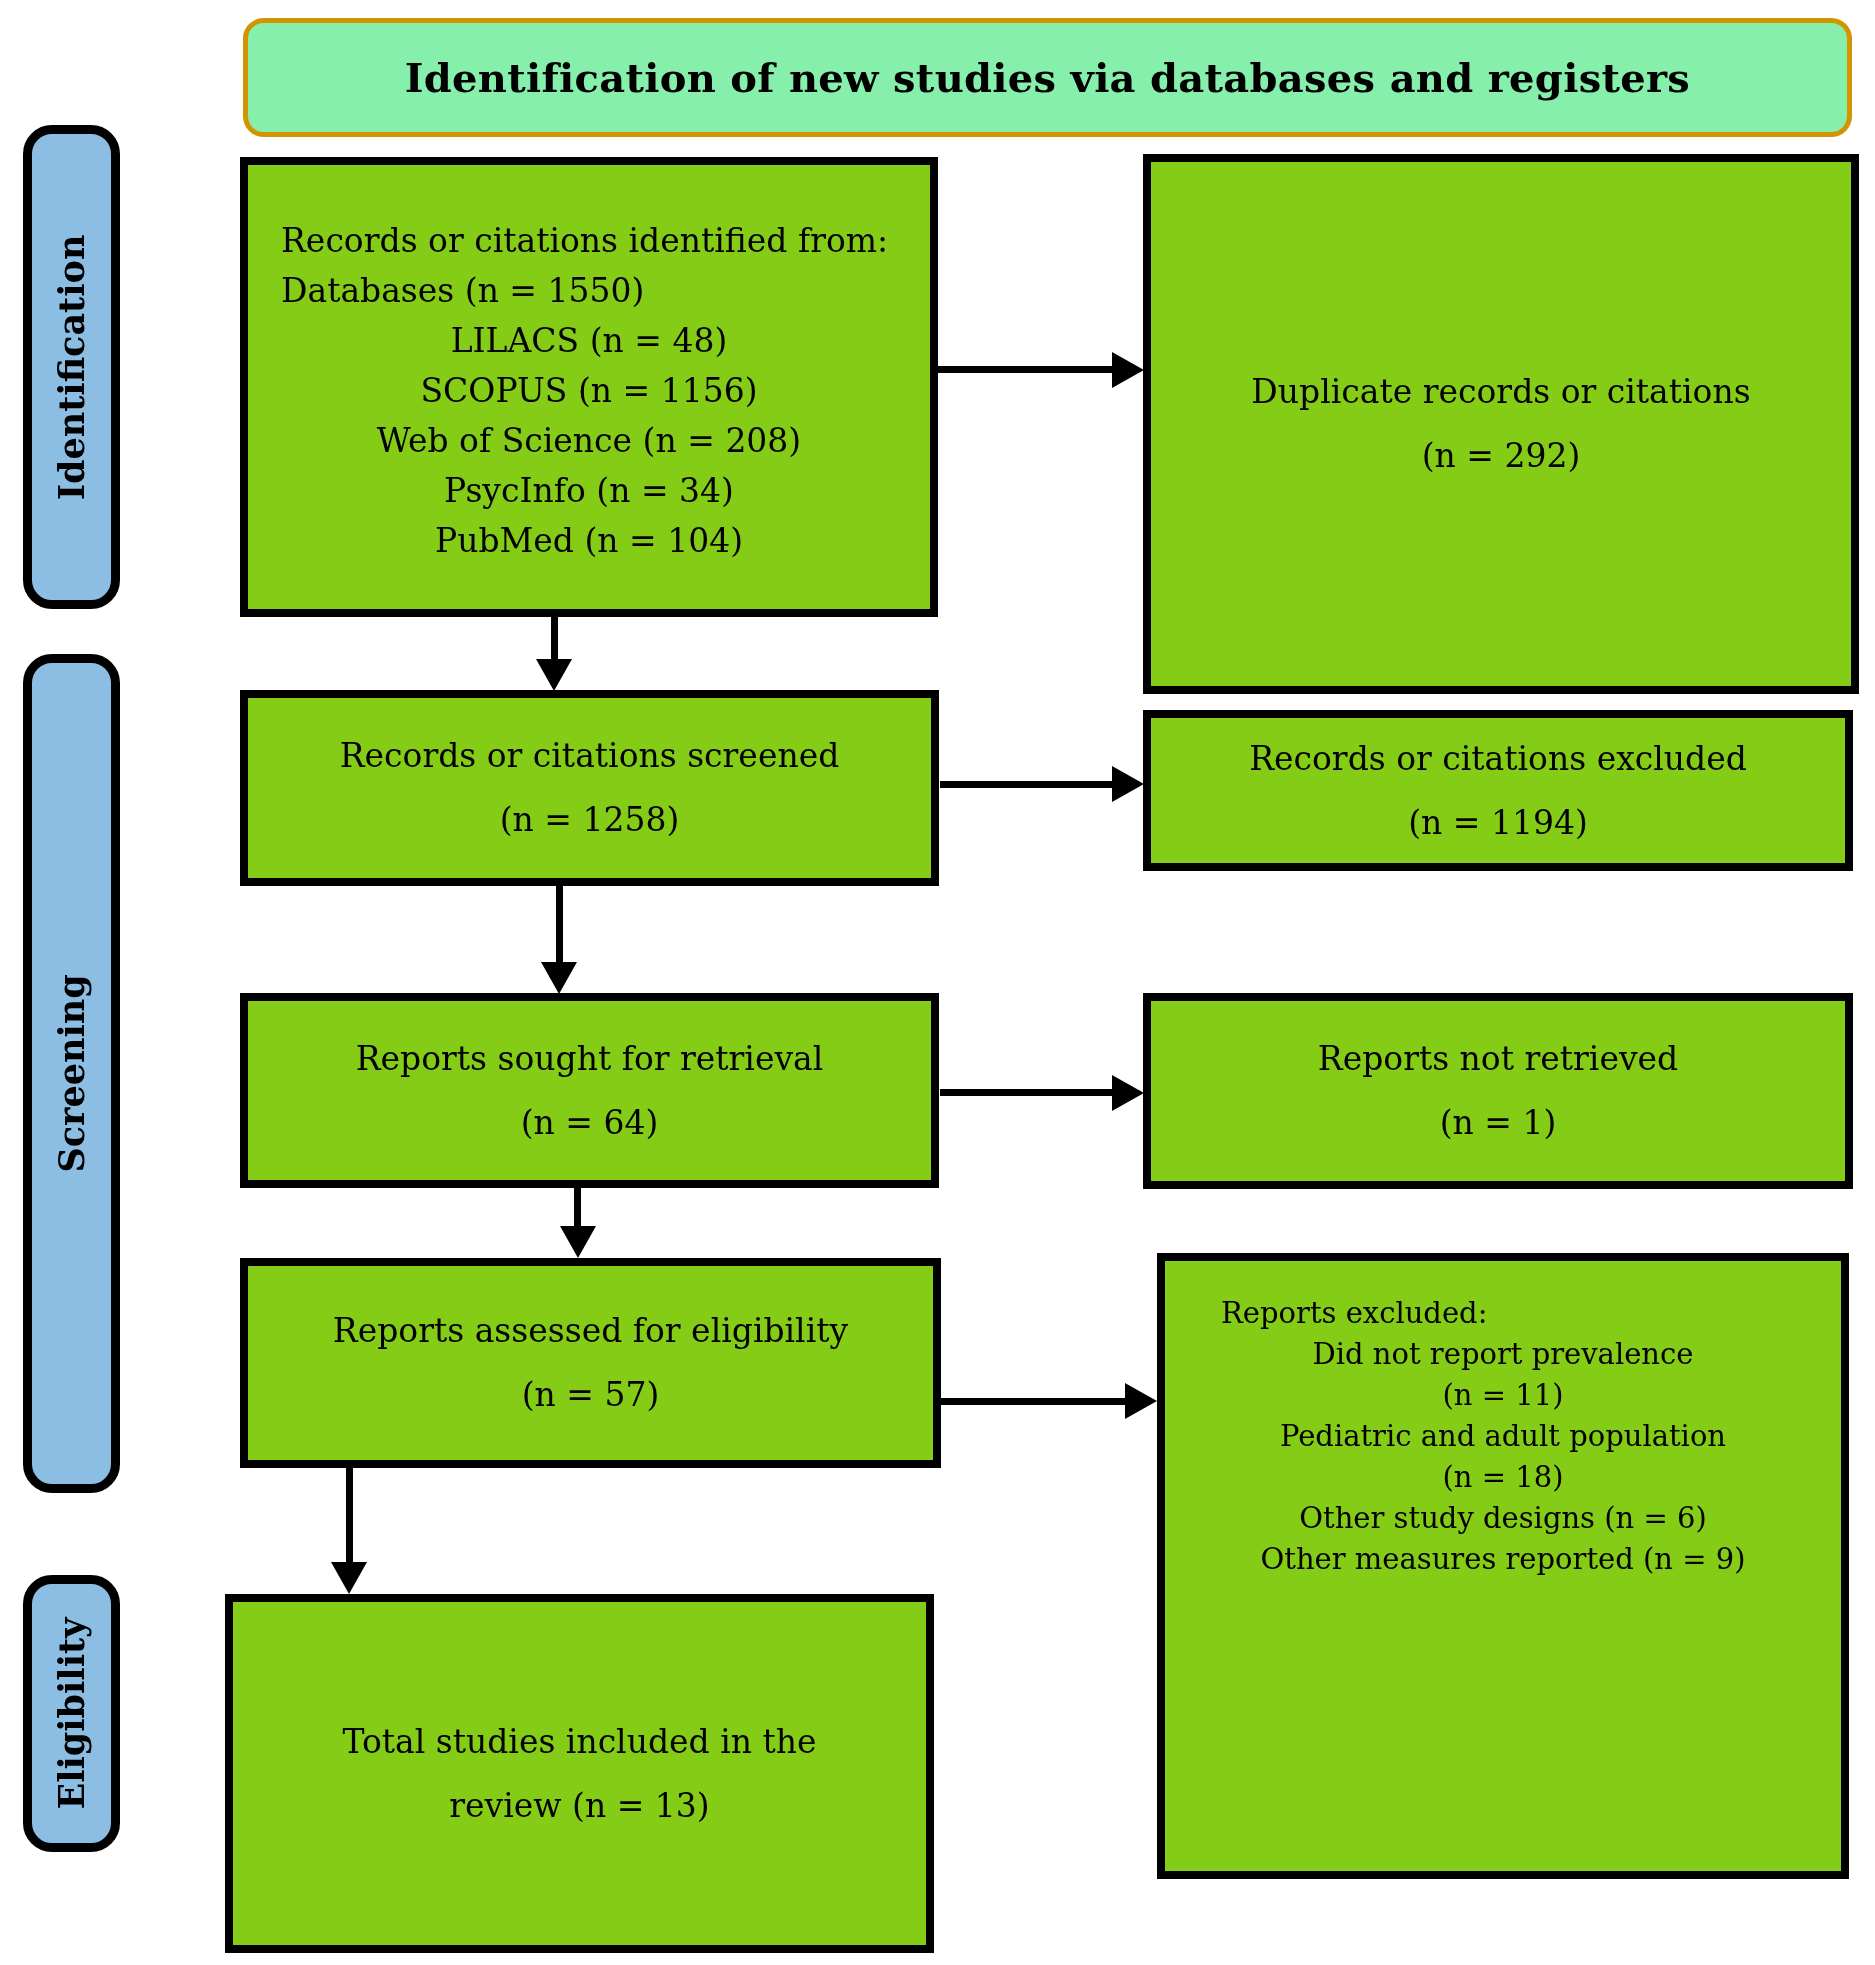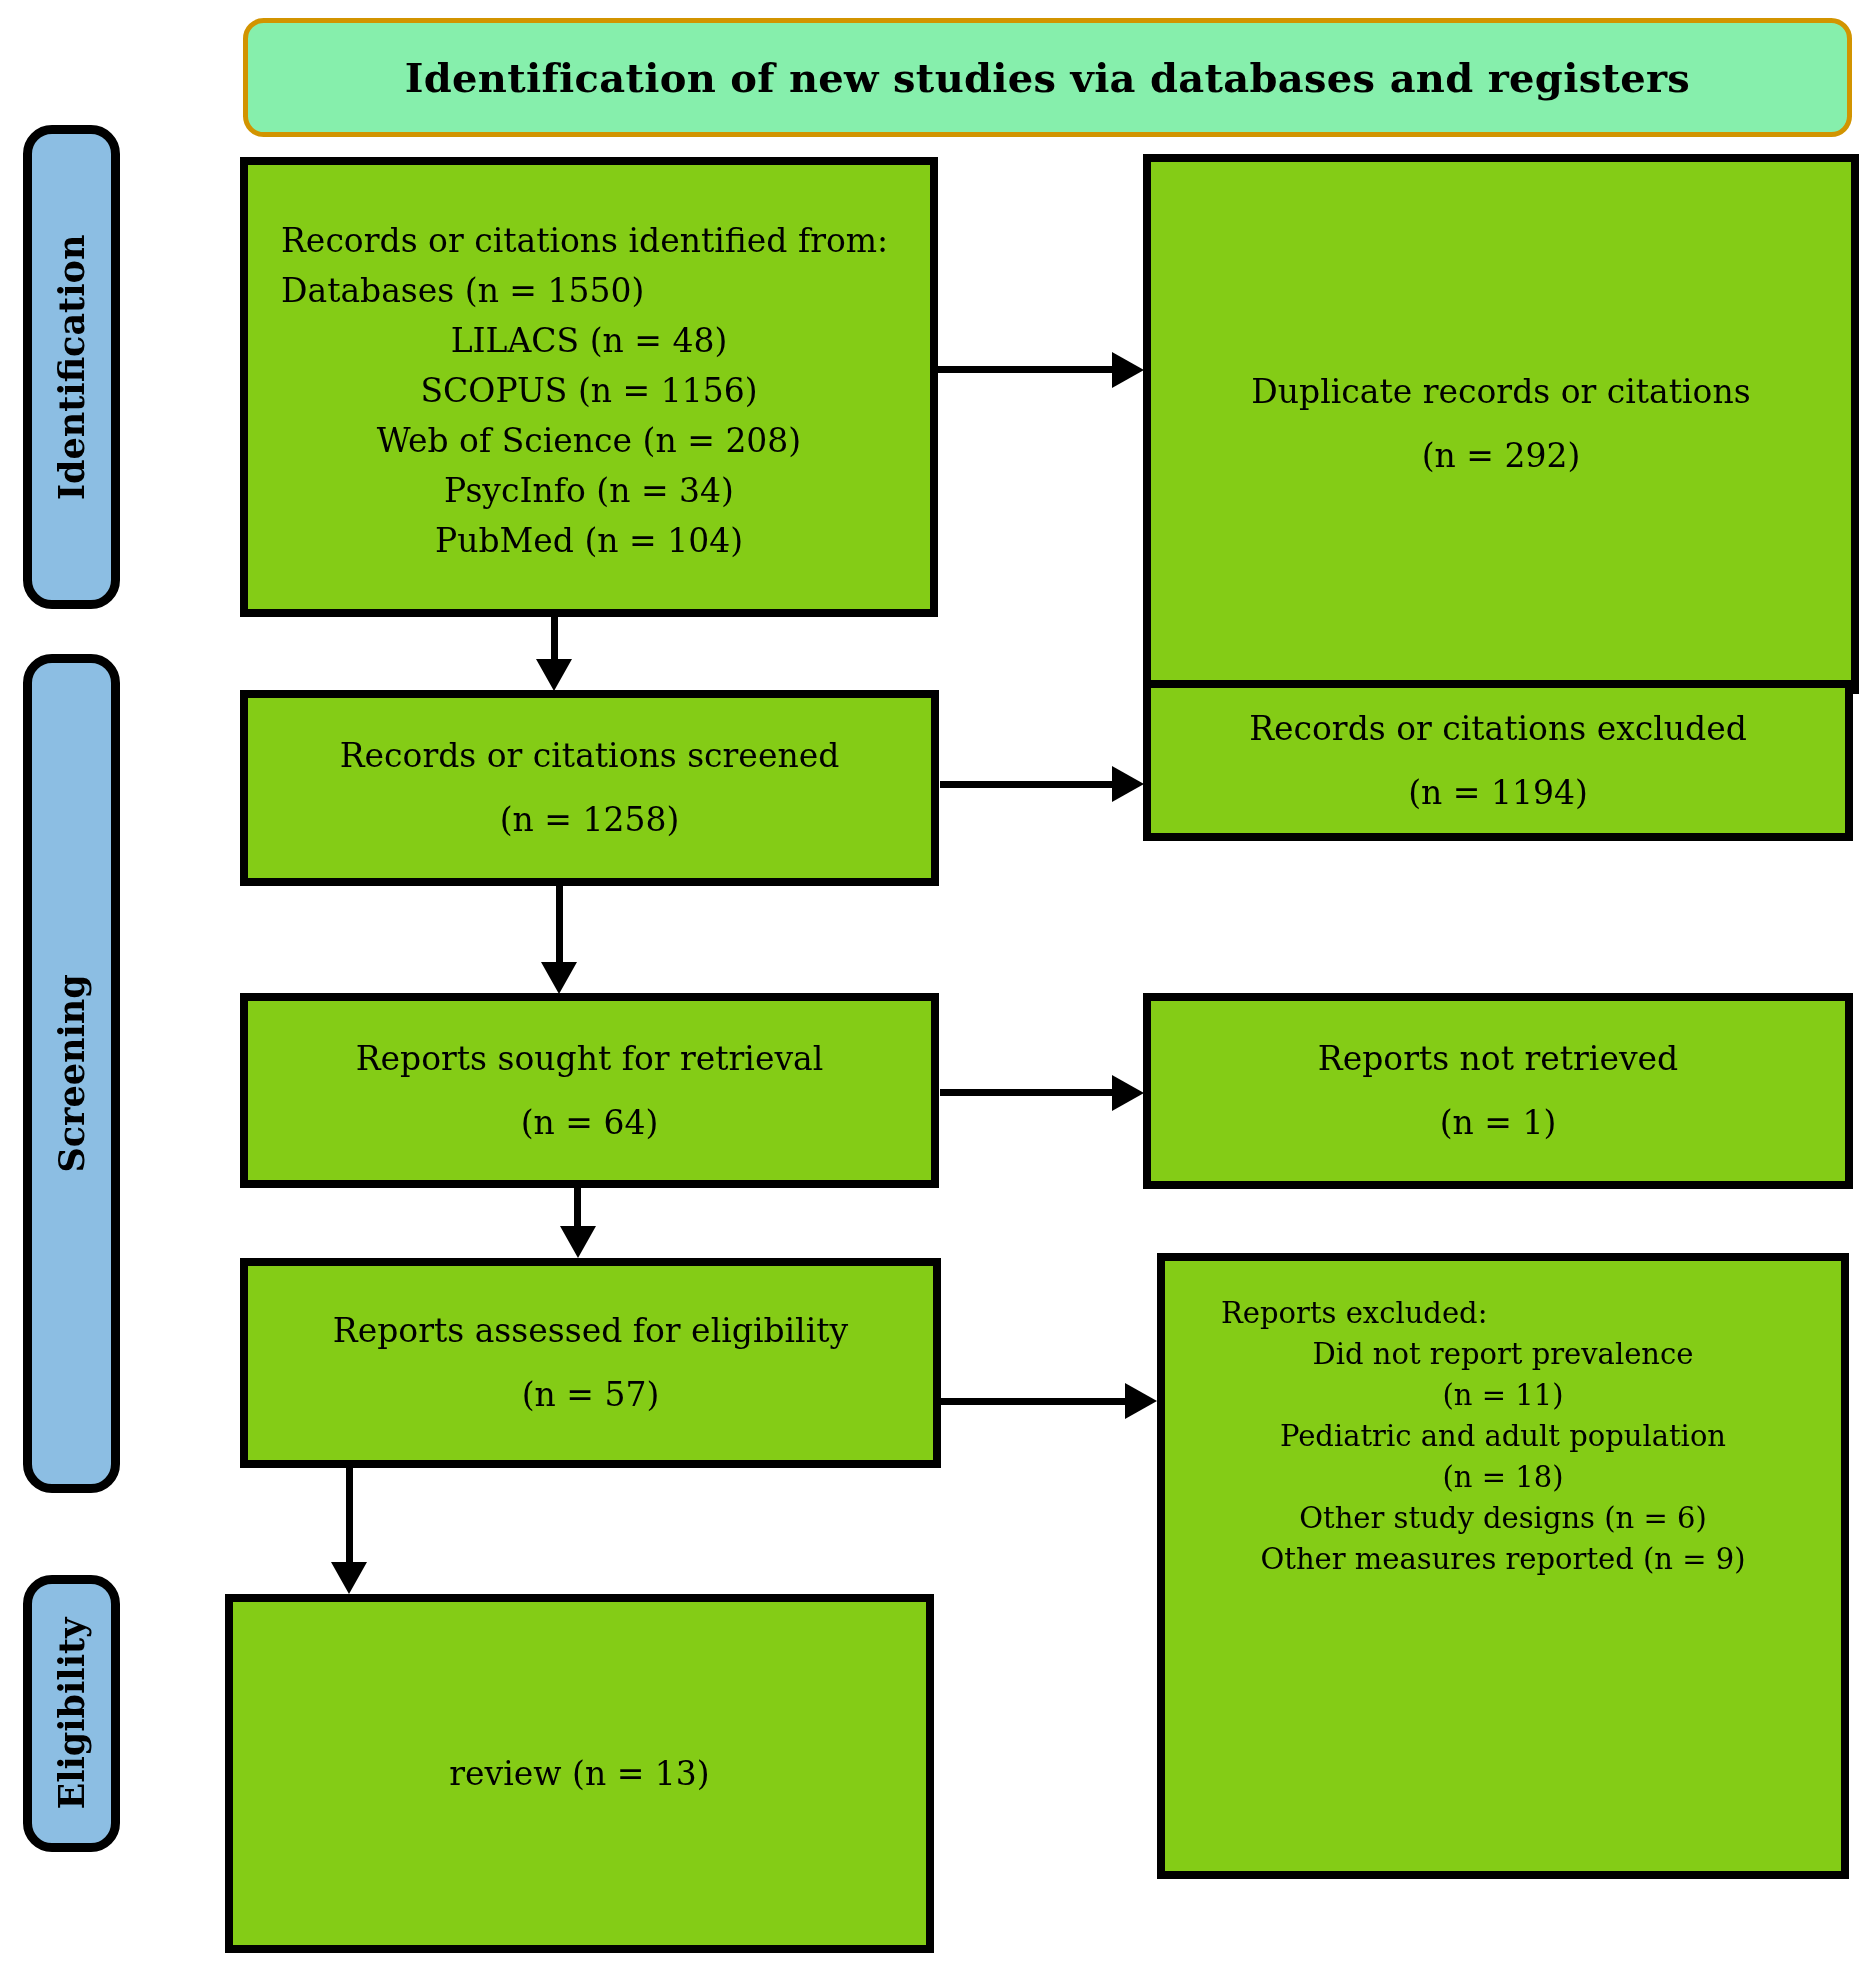--- a/index.html
+++ b/index.html
@@ -65,21 +65,21 @@
     row-gap:24px;
   }
   .fbox p{margin:0;}
 
   .bx-identified{ left:240px; top:157px; width:698px; height:460px; padding:51px 33px 0 33px;}
   .bx-identified p{ line-height:50px; text-align:center;}
   .bx-identified p.left{ text-align:left; }
 
   .bx-duplicates{ left:1143px; top:154px;  width:716px; height:540px; }
   .bx-screened  { left:240px;  top:690px; width:699px; height:196px; }
-  .bx-excluded  { left:1143px; top:680px; width:710px; height:161px; row-gap:18px;}
+  .bx-excluded  { left:1143px; top:710px; width:710px; height:161px; row-gap:18px;}
   .bx-sought    { left:240px;  top:993px; width:699px; height:195px; }
   .bx-notretr   { left:1143px; top:993px; width:710px; height:196px; }
   .bx-assessed  { left:240px;  top:1258px; width:701px; height:210px; }
 
   .bx-repexcl{ left:1157px; top:1253px; width:692px; height:626px; padding:32px 18px 12px 18px; font-size:29px;}
   .bx-repexcl p{ line-height:41px; text-align:center;}
   .bx-repexcl p.left{ text-align:left; padding-left:38px;}
 
   .bx-included{ left:225px; top:1594px; width:709px; height:359px; }
 
@@ -162,20 +162,21 @@
     <p class="left">Reports excluded:</p>
     <p>Did not report prevalence</p>
     <p>(n = 11)</p>
     <p>Pediatric and adult population</p>
     <p>(n = 18)</p>
     <p>Other study designs (n = 6)</p>
     <p>Other measures reported (n = 9)</p>
   </div>
 
   <div class="fbox bx-included center2">
+    <p>Total studies included in the</p>
     <p>review (n = 13)</p>
   </div>
 
   <div class="arrow">
     <div class="stem" style="left:938px;top:366px;width:176px;height:7.3px;"></div>
     <div class="head head-right" style="left:1112px;top:352px;"></div>
   </div>
 
   <div class="arrow">
     <div class="stem" style="left:551px;top:616px;width:7.3px;height:45px;"></div>

